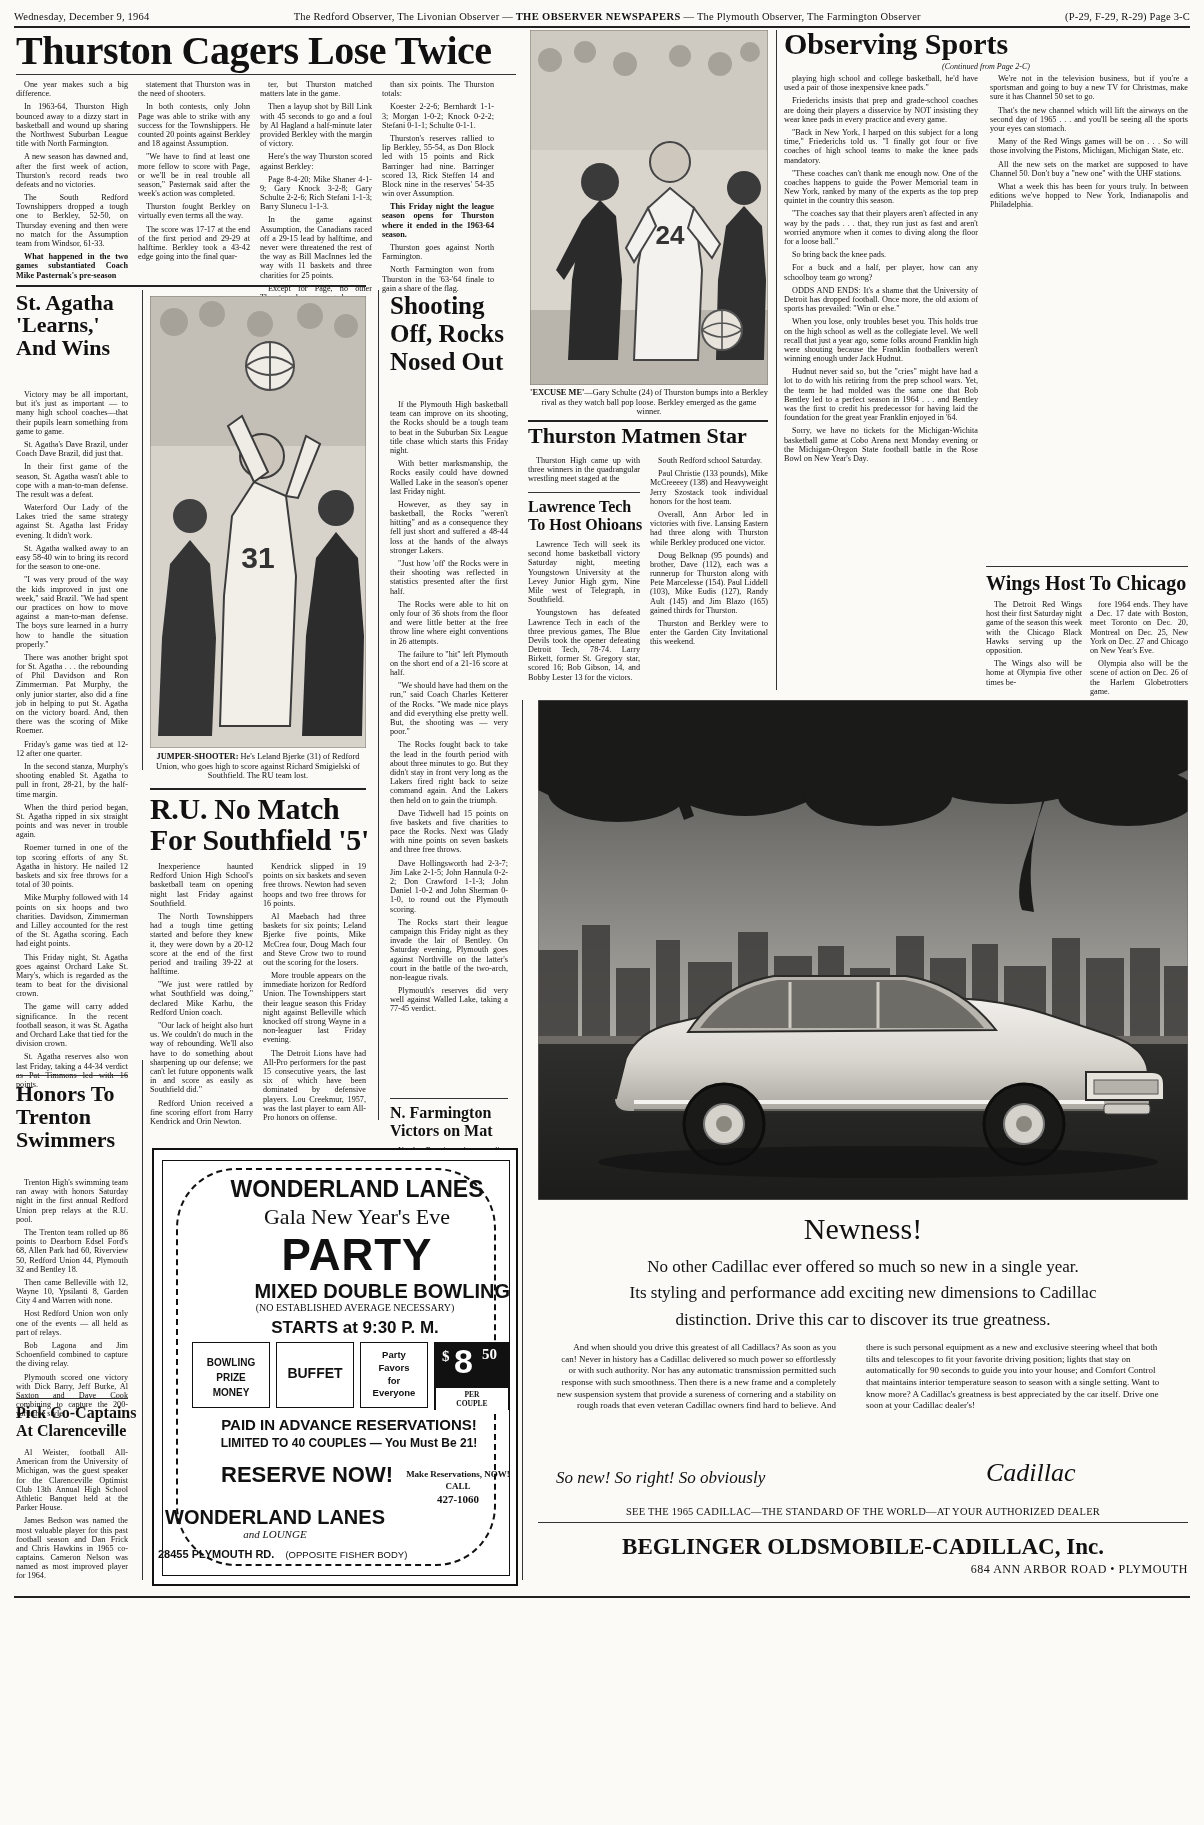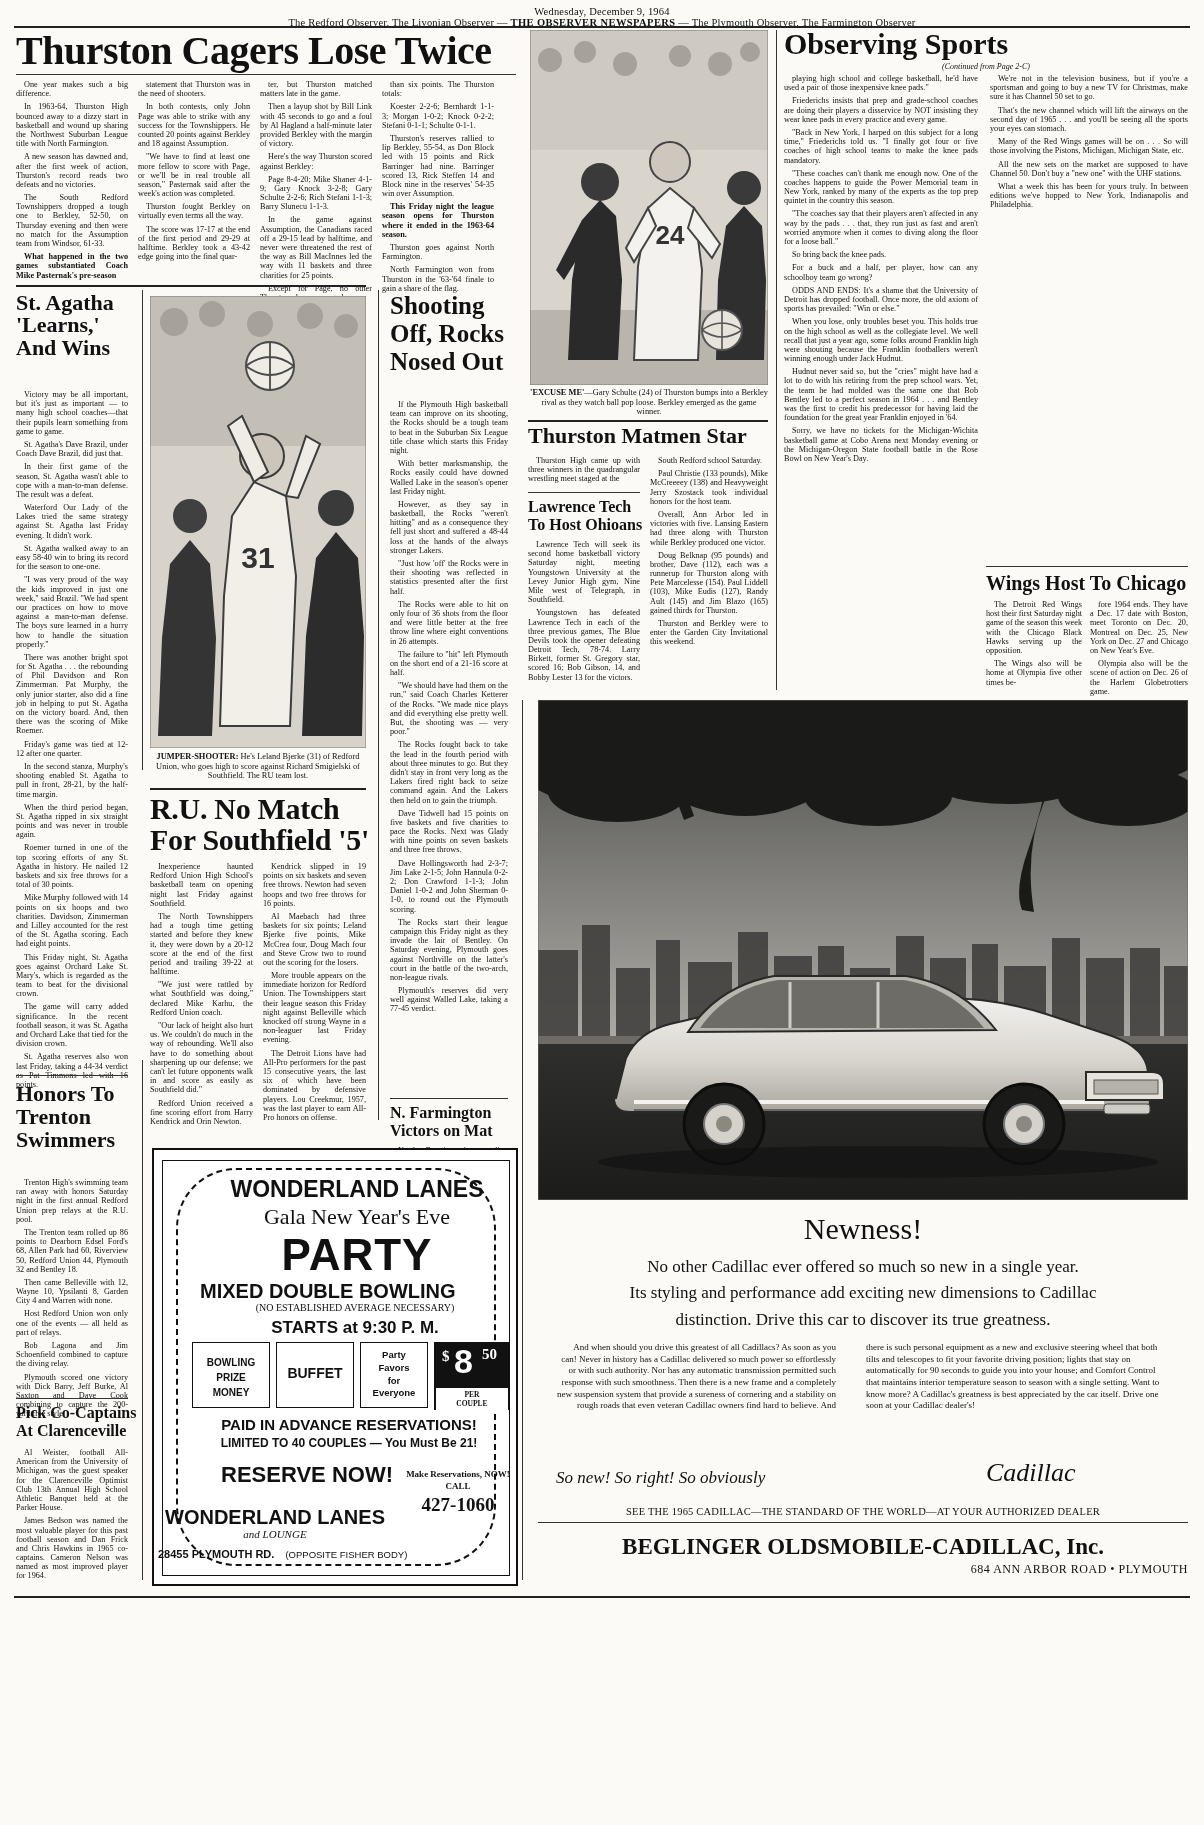--- a/index.html
+++ b/index.html
@@ -1,19 +1,19 @@
 <!DOCTYPE html>
 <html><head>
 <meta charset="utf-8">
 <style>
   html,body{margin:0;padding:0;background:#ffffff;}
   body{width:1204px;height:1825px;font-family:"Liberation Serif",serif;color:#111;position:relative;overflow:hidden;}
   .page{position:absolute;inset:0;background:#fbfaf7;}
   
-  .masthead{position:absolute;top:6px;left:14px;width:1176px;height:20px;font-size:10.5px;letter-spacing:.2px;display:flex;align-items:center;justify-content:space-between;flex-direction:column;}
+  .masthead{position:absolute;top:6px;left:14px;width:1176px;height:20px;font-size:10.5px;letter-spacing:.2px;display:flex;align-items:center;justify-content:space-between;}
   .masthead .m-left{font-family:"Liberation Serif",serif;}
   .masthead .m-center{font-family:"Liberation Serif",serif;}
   .masthead .m-center b{font-weight:bold;letter-spacing:.4px;}
   .masthead .m-right{font-family:"Liberation Serif",serif;}
   
   .hl{font-family:"Liberation Serif",serif;font-weight:bold;line-height:.95;}
   .col{position:absolute;font-size:8.2px;line-height:1.12;text-align:justify;}
   .col p{margin:0 0 4px 0;text-indent:8px;}
   .col p.first{text-indent:8px;}
   .cap{font-size:8.4px;line-height:1.15;text-align:center;}
@@ -394,21 +394,21 @@
   <div style="position:absolute;left:538px;top:1562px;width:650px;text-align:right;font-size:12px;letter-spacing:.5px;">684 ANN ARBOR ROAD   •   PLYMOUTH</div>
 
   <div class="adbox" style="left:152px;top:1148px;width:362px;height:434px;">
     <div style="position:absolute;left:8px;top:10px;width:346px;height:414px;border:1px solid #111;"></div>
   </div>
   <div class="dashed" style="left:176px;top:1168px;width:316px;height:394px;"></div>
 
   <div style="position:absolute;left:212px;top:1176px;width:290px;text-align:center;font-size:23px;font-weight:bold;font-family:'Liberation Sans',sans-serif;">WONDERLAND LANES</div>
   <div style="position:absolute;left:212px;top:1204px;width:290px;text-align:center;font-size:22px;">Gala New Year's Eve</div>
   <div style="position:absolute;left:212px;top:1230px;width:290px;text-align:center;font-size:44px;font-weight:bold;letter-spacing:1px;font-family:'Liberation Sans',sans-serif;">PARTY</div>
-  <div style="position:absolute;left:200px;top:1280px;width:310px;text-align:left;font-size:20px;font-weight:bold;font-family:'Liberation Sans',sans-serif;">MIXED DOUBLE BOWLING</div>
+  <div style="position:absolute;left:200px;top:1280px;width:310px;text-align:right;font-size:20px;font-weight:bold;font-family:'Liberation Sans',sans-serif;">MIXED DOUBLE BOWLING</div>
   <div style="position:absolute;left:200px;top:1302px;width:310px;text-align:center;font-size:10px;">(NO ESTABLISHED AVERAGE NECESSARY)</div>
   <div style="position:absolute;left:200px;top:1318px;width:310px;text-align:center;font-size:17px;font-weight:bold;font-family:'Liberation Sans',sans-serif;">STARTS at 9:30 P. M.</div>
 
   <div style="position:absolute;left:192px;top:1342px;width:76px;height:64px;border:1px solid #111;text-align:center;font-size:10px;font-weight:bold;font-family:'Liberation Sans',sans-serif;line-height:1.5;">
     <div style="margin-top:12px;">BOWLING</div>
     <div>PRIZE</div>
     <div>MONEY</div>
   </div>
   <div style="position:absolute;left:276px;top:1342px;width:76px;height:64px;border:1px solid #111;text-align:center;font-size:14px;font-weight:bold;font-family:'Liberation Sans',sans-serif;">
     <div style="margin-top:22px;">BUFFET</div>
@@ -427,21 +427,21 @@
     </div>
     <div style="background:#fff;color:#111;font-size:7.5px;font-weight:bold;padding:2px 14px;">PER COUPLE</div>
   </div>
 
   <div style="position:absolute;left:192px;top:1416px;width:314px;text-align:center;font-size:15px;font-weight:bold;font-family:'Liberation Sans',sans-serif;">PAID IN ADVANCE RESERVATIONS!</div>
   <div style="position:absolute;left:192px;top:1436px;width:314px;text-align:center;font-size:12px;font-weight:bold;font-family:'Liberation Sans',sans-serif;">LIMITED TO 40 COUPLES — You Must Be 21!</div>
   <div style="position:absolute;left:192px;top:1462px;width:230px;text-align:center;font-size:22px;font-weight:bold;font-family:'Liberation Sans',sans-serif;">RESERVE NOW!</div>
   <div style="position:absolute;left:400px;top:1468px;width:116px;text-align:center;font-size:9px;line-height:1.35;font-weight:bold;">
     <div>Make Reservations, NOW!</div>
     <div>CALL</div>
-    <div style="font-size:19px;">427-1060</div>
+    <div style="font-size:11px;">427-1060</div>
   </div>
   <div style="position:absolute;left:160px;top:1506px;width:230px;text-align:center;font-size:20px;font-weight:bold;font-family:'Liberation Sans',sans-serif;">WONDERLAND LANES</div>
   <div style="position:absolute;left:160px;top:1528px;width:230px;text-align:center;font-size:11px;font-style:italic;">and LOUNGE</div>
   <div style="position:absolute;left:158px;top:1548px;width:356px;text-align:left;font-size:11px;font-weight:bold;font-family:'Liberation Sans',sans-serif;">
     <span>28455 PLYMOUTH RD.</span>
     <span style="font-weight:normal;font-size:9.5px;margin-left:8px;">(OPPOSITE FISHER BODY)</span>
   </div>
 
   <div class="vrule" style="left:142px;top:1060px;height:520px;"></div>
   <div class="vrule" style="left:522px;top:700px;height:880px;"></div>

